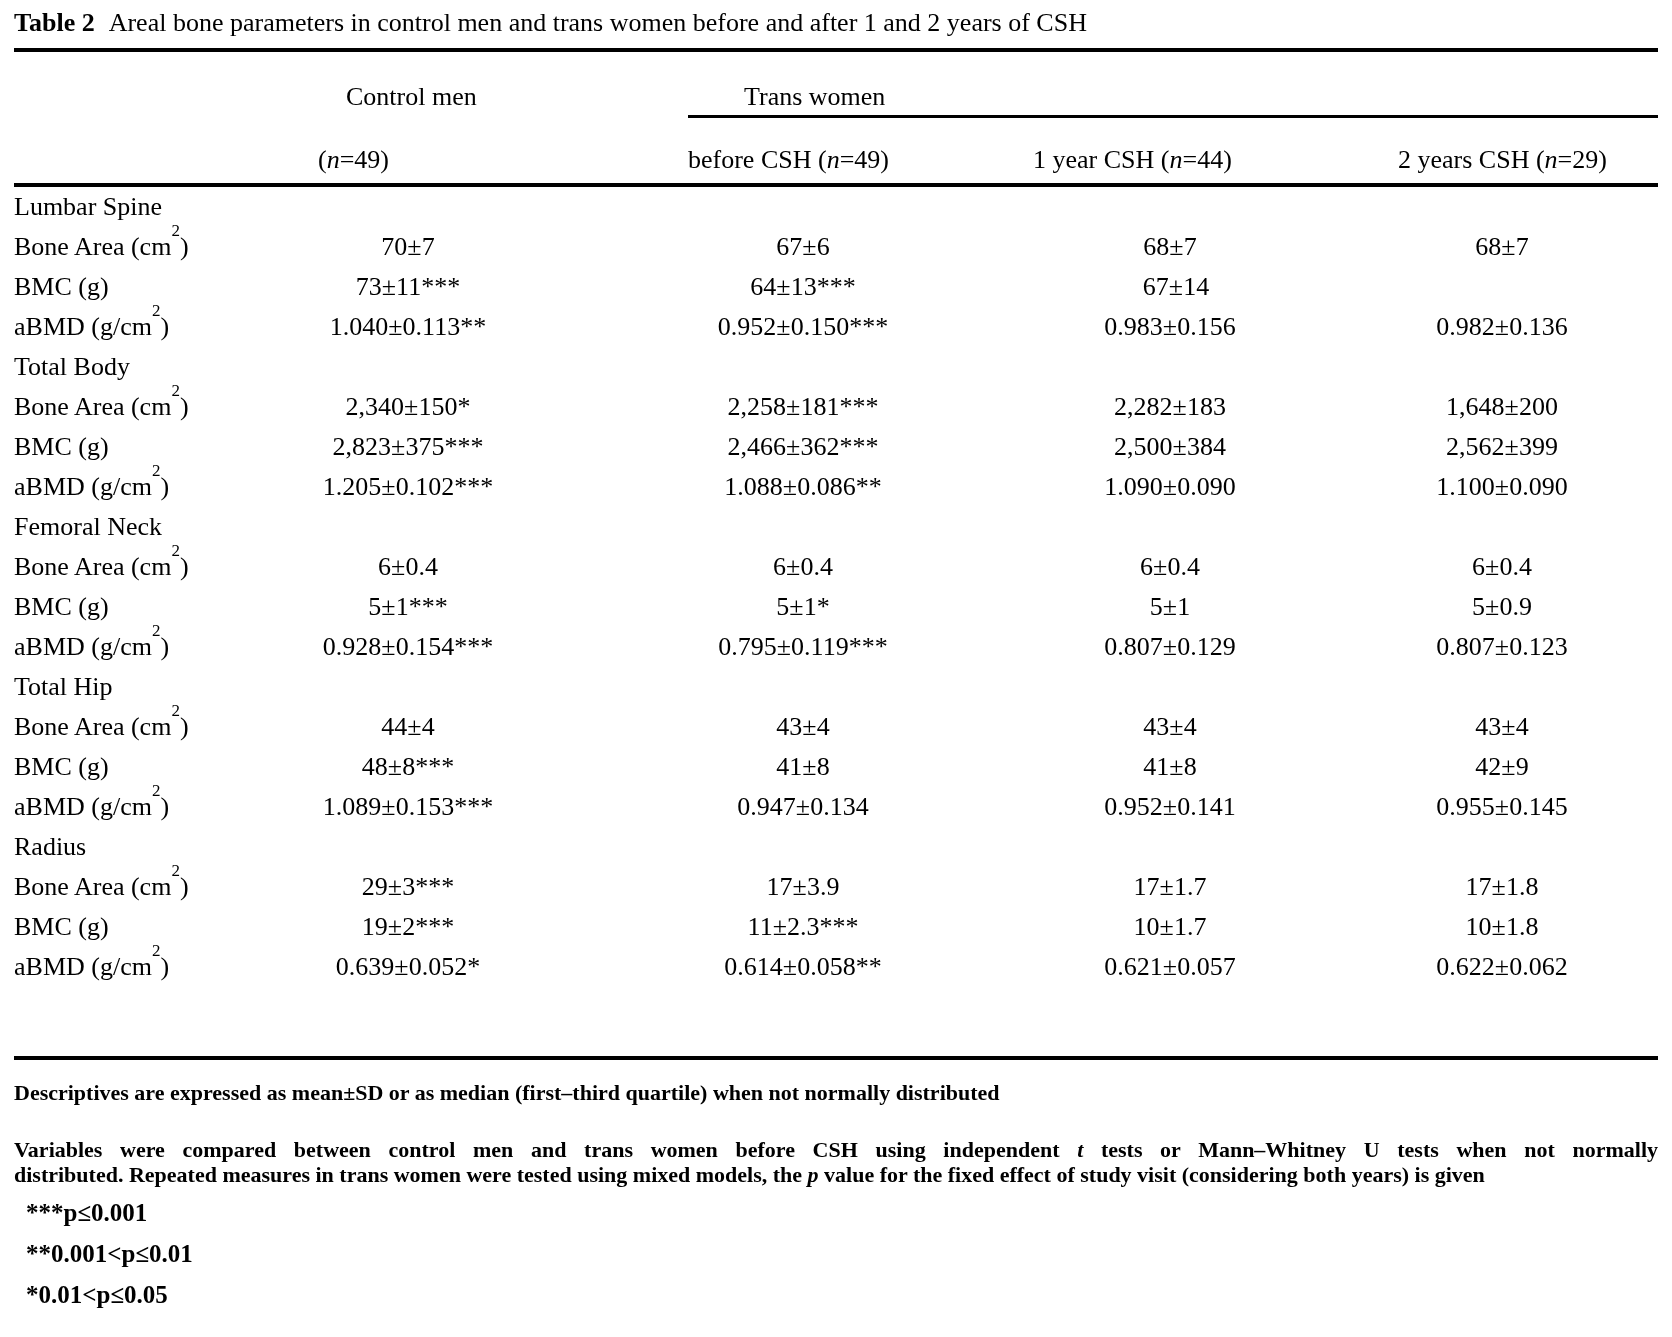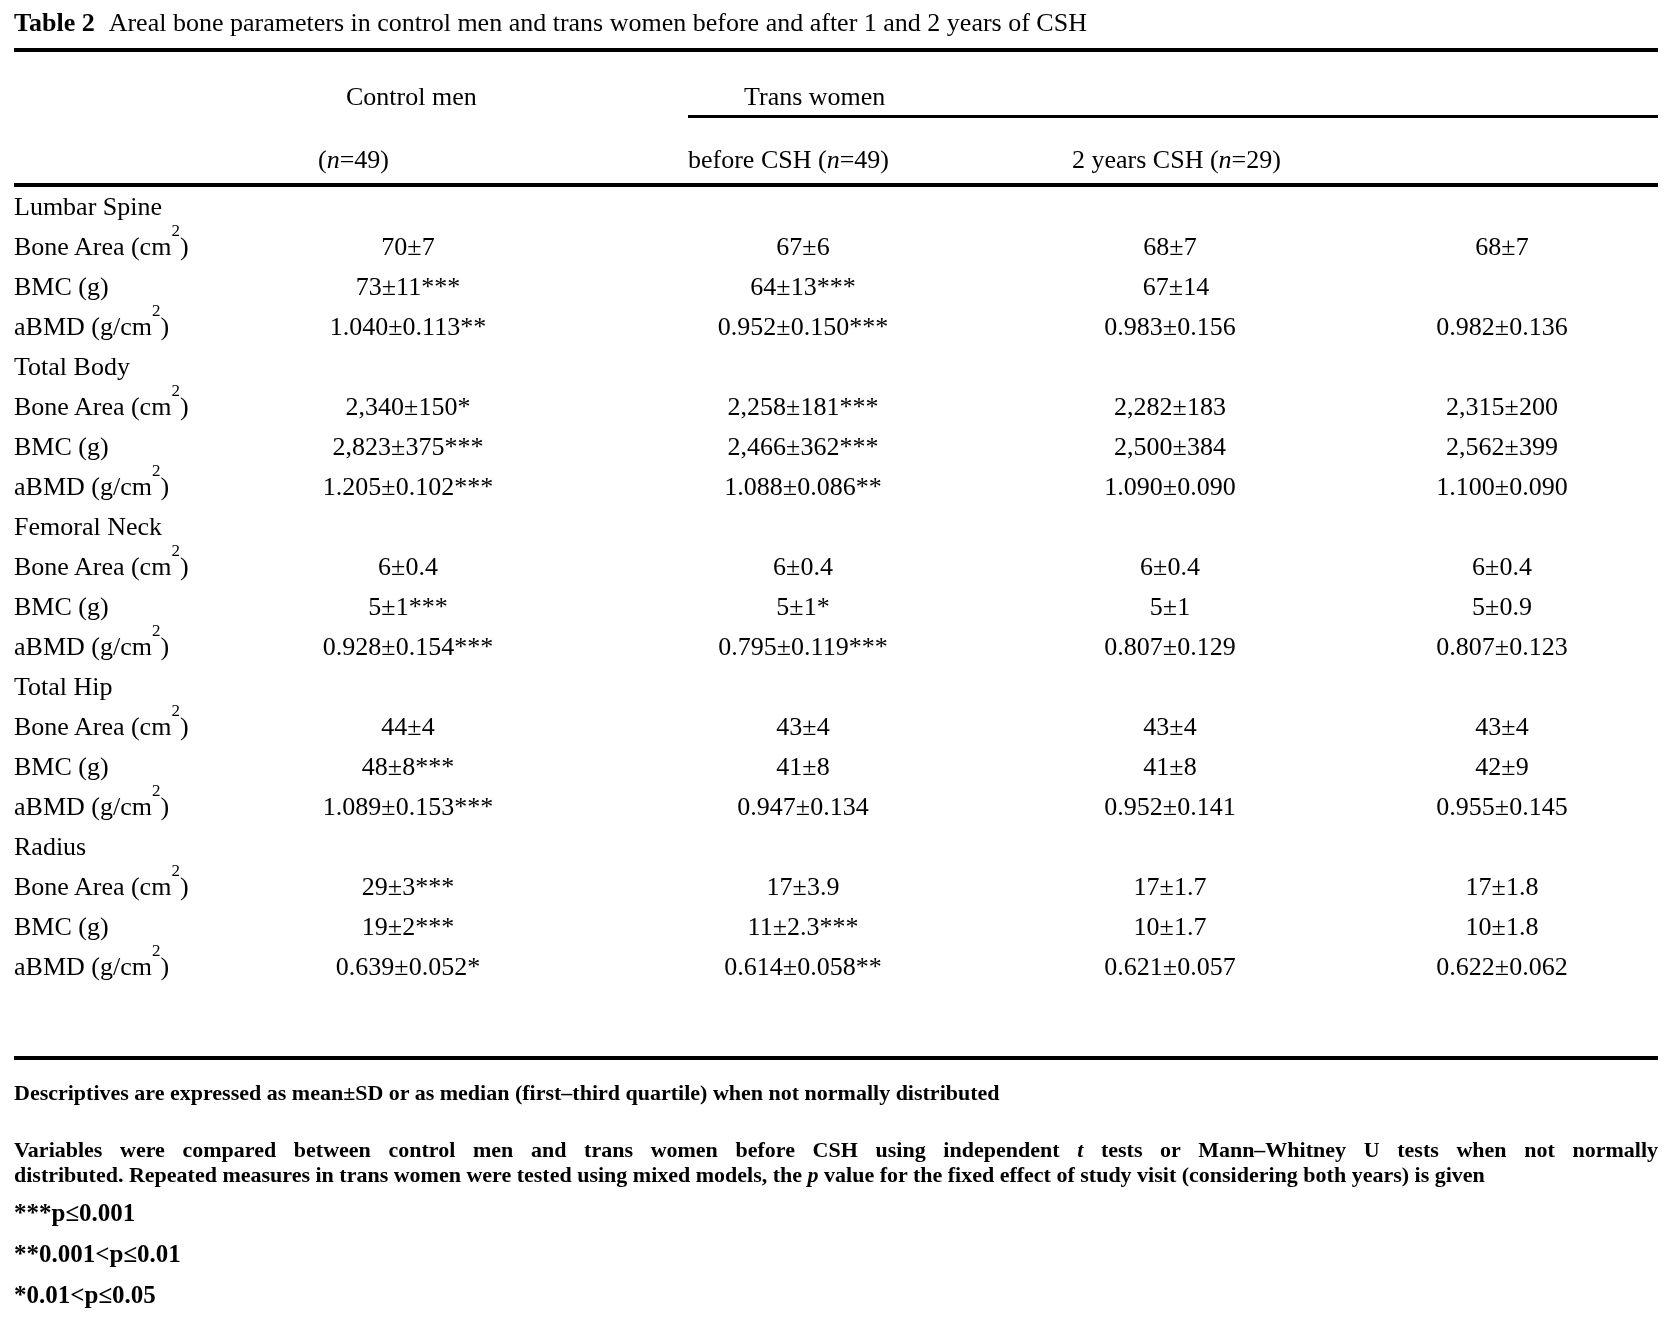--- a/index.html
+++ b/index.html
@@ -45,21 +45,21 @@
   sup{font-size:17px;line-height:0;position:relative;top:-9px;}
 
   
   .fn{position:absolute;left:14px;width:1644px;font-size:22px;line-height:26px;font-weight:bold;}
   #fn-descriptives{top:1080px;white-space:nowrap;}
   #fn-methods{top:1125px;}
   #fn-methods .fn-line{width:1644px;line-height:25px;}
   #fn-methods .fn-line.l1{text-align:justify;text-align-last:justify;margin-top:12px;}
   #fn-methods .fn-line.l2{white-space:nowrap;}
   #fn-sig{top:1192px;font-size:25px;line-height:41px;}
-  .sig-line{white-space:nowrap;}
+  .sig-line{white-space:nowrap;margin-left:12px;}
 </style>
 </head>
 <body>
 
 <div class="page">
 
   <div class="title">
     <span class="tlabel">Table 2</span><span class="ttext">Areal bone parameters in control men and trans women before and after 1 and 2 years of CSH</span>
   </div>
 
@@ -70,20 +70,21 @@
     <div class="hcell">Control men</div>
     <div class="hcell span3">Trans women</div>
   </div>
 
   <div class="rule" id="rule-span"></div>
 
   <div class="trow hrow" id="hrow2">
     <div class="hcell"></div>
     <div class="hcell"><span>(</span><span style="font-style: italic;">n</span><span>=49)</span></div>
     <div class="hcell"><span>before CSH (</span><span style="font-style: italic;">n</span><span>=49)</span></div>
+    <div class="hcell pad-y1"><span>1 year CSH (</span><span style="font-style: italic;">n</span><span>=44)</span></div>
     <div class="hcell pad-y2"><span>2 years CSH (</span><span style="font-style: italic;">n</span><span>=29)</span></div>
   </div>
 
   <div class="rule thick" id="rule-head"></div>
 
   <div id="tbody">
       <div class="trow">
         <div class="cell label section-label">Lumbar Spine</div>
       </div>
       <div class="trow">
@@ -136,21 +137,21 @@
         <div class="cell num">
           <div class="vbox vb1">2,340±150*</div>
         </div>
         <div class="cell num">
           <div class="vbox vb2">2,258±181***</div>
         </div>
         <div class="cell num">
           <div class="vbox vb3">2,282±183</div>
         </div>
         <div class="cell num">
-          <div class="vbox vb4">2,315±200</div>
+          <div class="vbox vb4">1,648±200</div>
         </div>
       </div>
       <div class="trow">
         <div class="cell label">BMC (g)</div>
         <div class="cell num">
           <div class="vbox vb1">2,823±375***</div>
         </div>
         <div class="cell num">
           <div class="vbox vb2">2,466±362***</div>
         </div>

